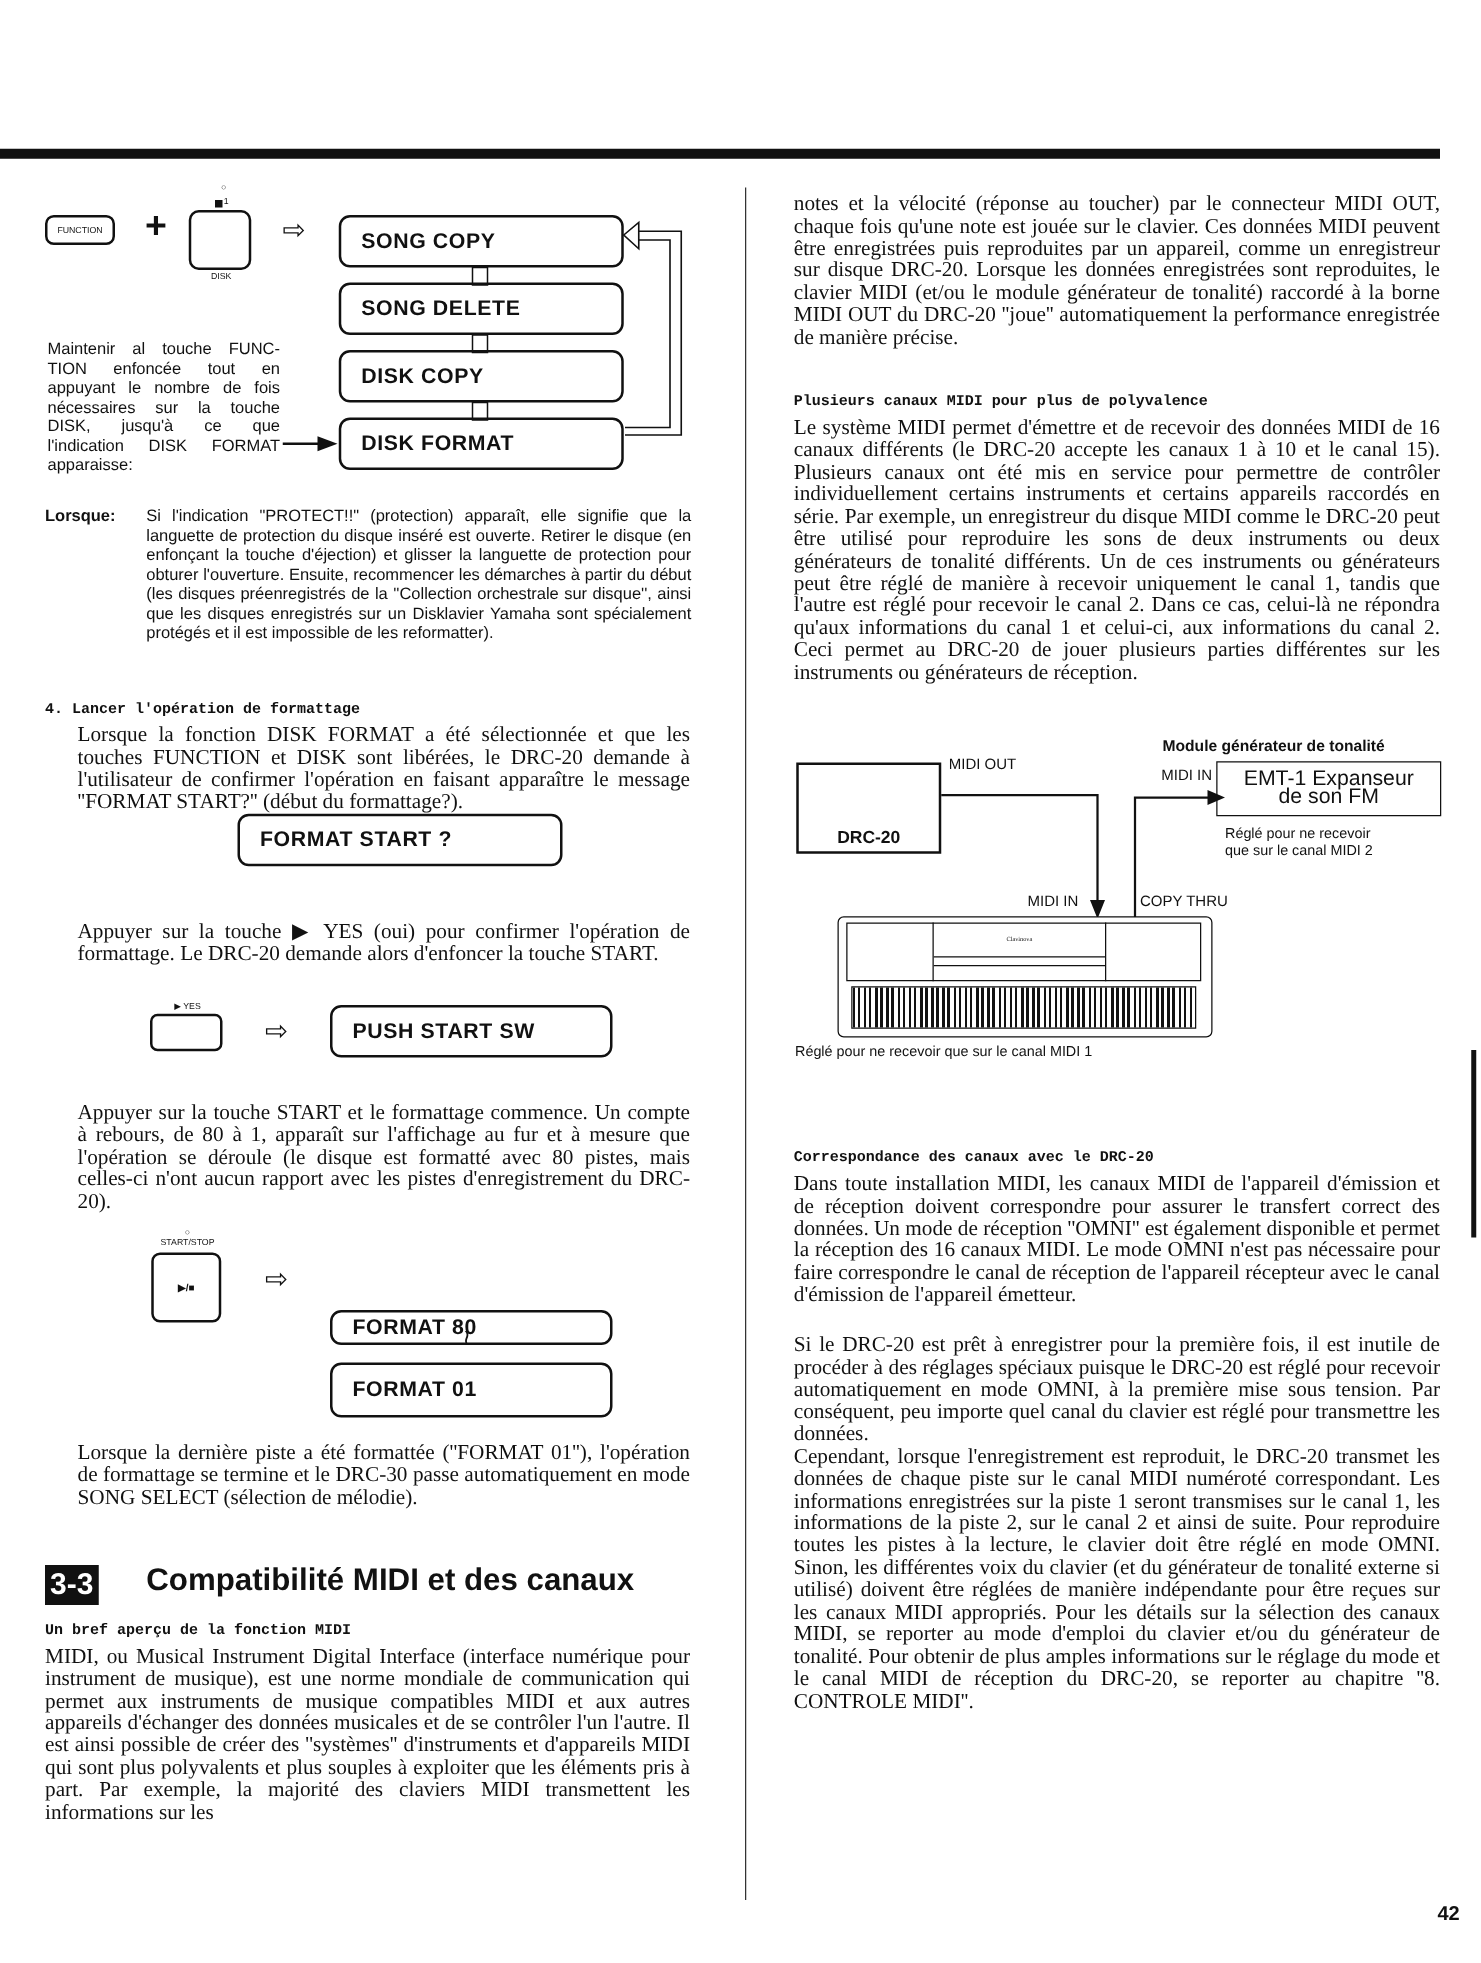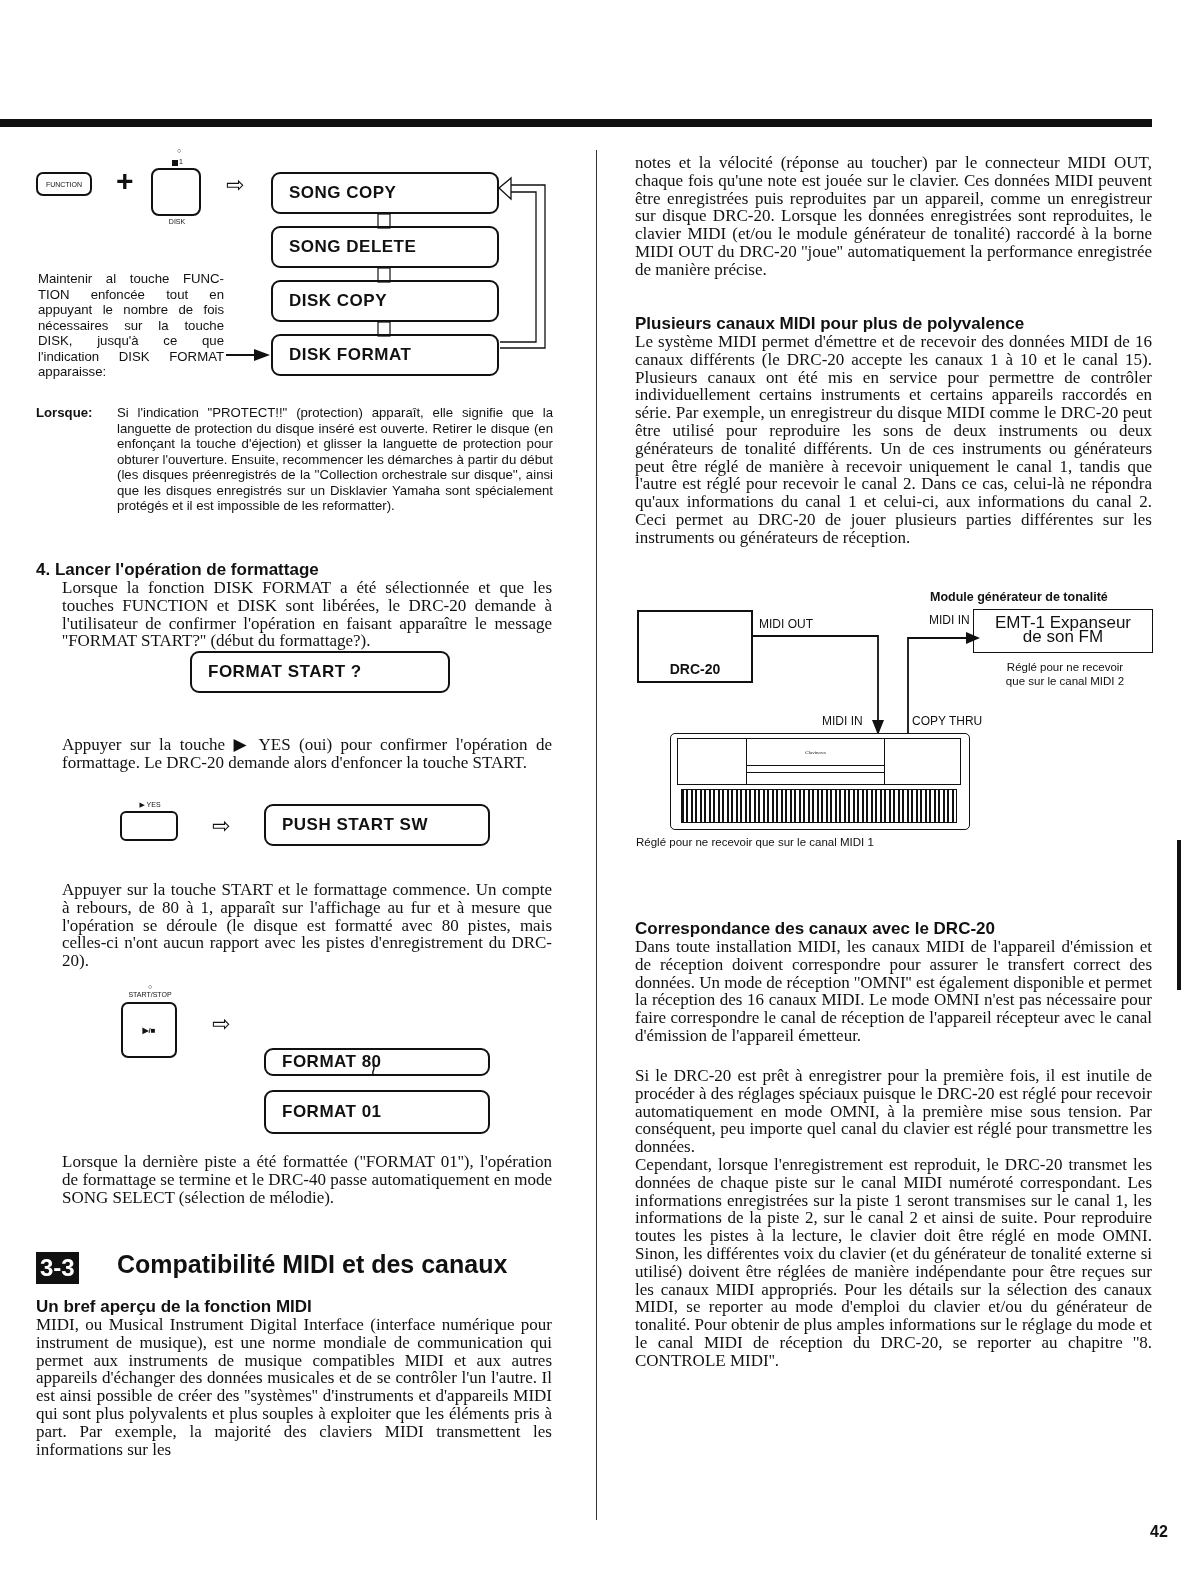--- a/index.html
+++ b/index.html
@@ -6,21 +6,21 @@
   body { width:1185px; height:1570px; position:relative; overflow:hidden; color:#111; font-family:"Liberation Serif", serif; }
   .topbar { position:absolute; left:0; top:119px; width:1152px; height:8px; background:#111; }
   .colsep { position:absolute; left:596px; top:150px; width:1px; height:1370px; background:#333; }
   .sidebar-mark { position:absolute; left:1177px; top:840px; width:4px; height:150px; background:#111; }
   .abs { position:absolute; }
   .sans { font-family:"Liberation Sans", sans-serif; }
   .body-text { font-family:"Liberation Serif", serif; font-size:17px; line-height:17.8px; text-align:justify; }
   .lcd { position:absolute; border:2px solid #111; border-radius:9px; background:#fff; font-family:"Liberation Sans", sans-serif; font-weight:bold; font-size:17px; display:flex; align-items:center; padding-left:16px; box-sizing:border-box; letter-spacing:0.5px; }
   .key { position:absolute; border:2px solid #111; border-radius:6px; background:#fff; box-sizing:border-box; font-family:"Liberation Sans", sans-serif; }
   .tiny { font-family:"Liberation Sans", sans-serif; font-size:7px; text-align:center; }
-  .h-sub { font-family:Liberation Sans, sans-serif; font-weight:bold; font-size:17px; }
+  .h-sub { font-family:Liberation Mono, monospace; font-weight:bold; font-size:12px; }
   .note { font-family:"Liberation Sans", sans-serif; font-size:13.2px; line-height:15.5px; }
   .arrow-hollow { position:absolute; font-size:22px; font-family:"DejaVu Sans", sans-serif; line-height:1; }
   .section-badge { position:absolute; background:#111; color:#fff; font-family:"Liberation Sans", sans-serif; font-weight:bold; font-size:24px; padding:0 4px; line-height:32px; }
   .diag-label { position:absolute; font-family:"Liberation Sans", sans-serif; font-size:12px; }
 </style>
 </head>
 <body>
 
 <div class="topbar"></div>
 <div class="colsep"></div>
@@ -75,45 +75,45 @@
 <div class="abs body-text" style="left:62px;top:881px;width:490px;">Appuyer sur la touche START et le formattage commence. Un compte à rebours, de 80 à 1, apparaît sur l'affichage au fur et à mesure que l'opération se déroule (le disque est formatté avec 80 pistes, mais celles-ci n'ont aucun rapport avec les pistes d'enregistrement du DRC-20).</div>
 
 <div class="abs tiny" style="left:120px;top:983px;width:60px;">○</div>
 <div class="abs tiny" style="left:112px;top:991px;width:76px;">START/STOP</div>
 <div class="key" style="left:121px;top:1002px;width:56px;height:56px;border-radius:7px;display:flex;align-items:center;justify-content:center;font-size:8px;font-weight:bold;">▶/■</div>
 <div class="arrow-hollow" style="left:212px;top:1013px;">⇨</div>
 <div class="lcd" style="left:264px;top:1048px;width:226px;height:28px;">FORMAT   80</div>
 <div class="abs sans" style="left:370px;top:1059px;font-size:18px;">≀</div>
 <div class="lcd" style="left:264px;top:1090px;width:226px;height:44px;">FORMAT   01</div>
 
-<div class="abs body-text" style="left:62px;top:1153px;width:490px;">Lorsque la dernière piste a été formattée (''FORMAT 01''), l'opération de formattage se termine et le DRC-40 passe automatiquement en mode SONG SELECT (sélection de mélodie).</div>
+<div class="abs body-text" style="left:62px;top:1153px;width:490px;">Lorsque la dernière piste a été formattée (''FORMAT 01''), l'opération de formattage se termine et le DRC-30 passe automatiquement en mode SONG SELECT (sélection de mélodie).</div>
 
 <div class="section-badge" style="left:36px;top:1252px;">3-3</div>
 <div class="abs sans" style="left:117px;top:1250px;font-size:25px;font-weight:bold;">Compatibilité MIDI et des canaux</div>
 
 <div class="abs h-sub" style="left:36px;top:1297px;">Un bref aperçu de la fonction MIDI</div>
 <div class="abs body-text" style="left:36px;top:1316px;width:516px;">MIDI, ou Musical Instrument Digital Interface (interface numérique pour instrument de musique), est une norme mondiale de communication qui permet aux instruments de musique compatibles MIDI et aux autres appareils d'échanger des données musicales et de se contrôler l'un l'autre. Il est ainsi possible de créer des ''systèmes'' d'instruments et d'appareils MIDI qui sont plus polyvalents et plus souples à exploiter que les éléments pris à part. Par exemple, la majorité des claviers MIDI transmettent les informations sur les</div>
 
 <div class="abs body-text" style="left:635px;top:154px;width:517px;">notes et la vélocité (réponse au toucher) par le connecteur MIDI OUT, chaque fois qu'une note est jouée sur le clavier. Ces données MIDI peuvent être enregistrées puis reproduites par un appareil, comme un enregistreur sur disque DRC-20. Lorsque les données enregistrées sont reproduites, le clavier MIDI (et/ou le module générateur de tonalité) raccordé à la borne MIDI OUT du DRC-20 ''joue'' automatiquement la performance enregistrée de manière précise.</div>
 
 <div class="abs h-sub" style="left:635px;top:314px;">Plusieurs canaux MIDI pour plus de polyvalence</div>
 <div class="abs body-text" style="left:635px;top:333px;width:517px;">Le système MIDI permet d'émettre et de recevoir des données MIDI de 16 canaux différents (le DRC-20 accepte les canaux 1 à 10 et le canal 15). Plusieurs canaux ont été mis en service pour permettre de contrôler individuellement certains instruments et certains appareils raccordés en série. Par exemple, un enregistreur du disque MIDI comme le DRC-20 peut être utilisé pour reproduire les sons de deux instruments ou deux générateurs de tonalité différents. Un de ces instruments ou générateurs peut être réglé de manière à recevoir uniquement le canal 1, tandis que l'autre est réglé pour recevoir le canal 2. Dans ce cas, celui-là ne répondra qu'aux informations du canal 1 et celui-ci, aux informations du canal 2. Ceci permet au DRC-20 de jouer plusieurs parties différentes sur les instruments ou générateurs de réception.</div>
 
 <div>
   <div class="abs sans" style="left:930px;top:590px;font-size:12.5px;font-weight:bold;">Module générateur de tonalité</div>
   <div class="abs" style="left:637px;top:610px;width:116px;height:73px;border:2px solid #111;box-sizing:border-box;display:flex;align-items:center;justify-content:center;">
     <span class="sans" style="font-weight:bold;font-size:14px;margin-top:44px;">DRC-20</span>
   </div>
-  <div class="diag-label" style="left:759px;top:617px;">MIDI OUT</div>
+  <div class="diag-label" style="left:759px;top:604px;">MIDI OUT</div>
   <div class="diag-label" style="left:929px;top:613px;">MIDI IN</div>
   <div class="abs" style="left:973px;top:609px;width:180px;height:44px;border:1.5px solid #111;box-sizing:border-box;text-align:center;font-family:'Liberation Sans',sans-serif;font-size:17px;line-height:14px;padding-top:6px;">
     <div>EMT-1 Expanseur</div>
     <div>de son FM</div>
   </div>
-  <div class="abs" style="left:980px;top:660px;width:170px;text-align:center;font-family:'Liberation Sans',sans-serif;font-size:11.5px;line-height:14px;">
+  <div class="abs" style="left:980px;top:660px;width:170px;font-family:'Liberation Sans',sans-serif;font-size:11.5px;line-height:14px;">
     <div>Réglé pour ne recevoir</div>
     <div>que sur le canal MIDI 2</div>
   </div>
 
   <svg class="abs" style="left:750px;top:620px;" width="240" height="120">
     <polyline points="3,16 128,16 128,100" fill="none" stroke="#111" stroke-width="1.8"></polyline>
     <polygon points="122,100 134,100 128,115" fill="#111"></polygon>
     <polyline points="158,115 158,18 218,18" fill="none" stroke="#111" stroke-width="1.8"></polyline>
     <polygon points="216,12 230,18 216,24" fill="#111"></polygon>
   </svg>

